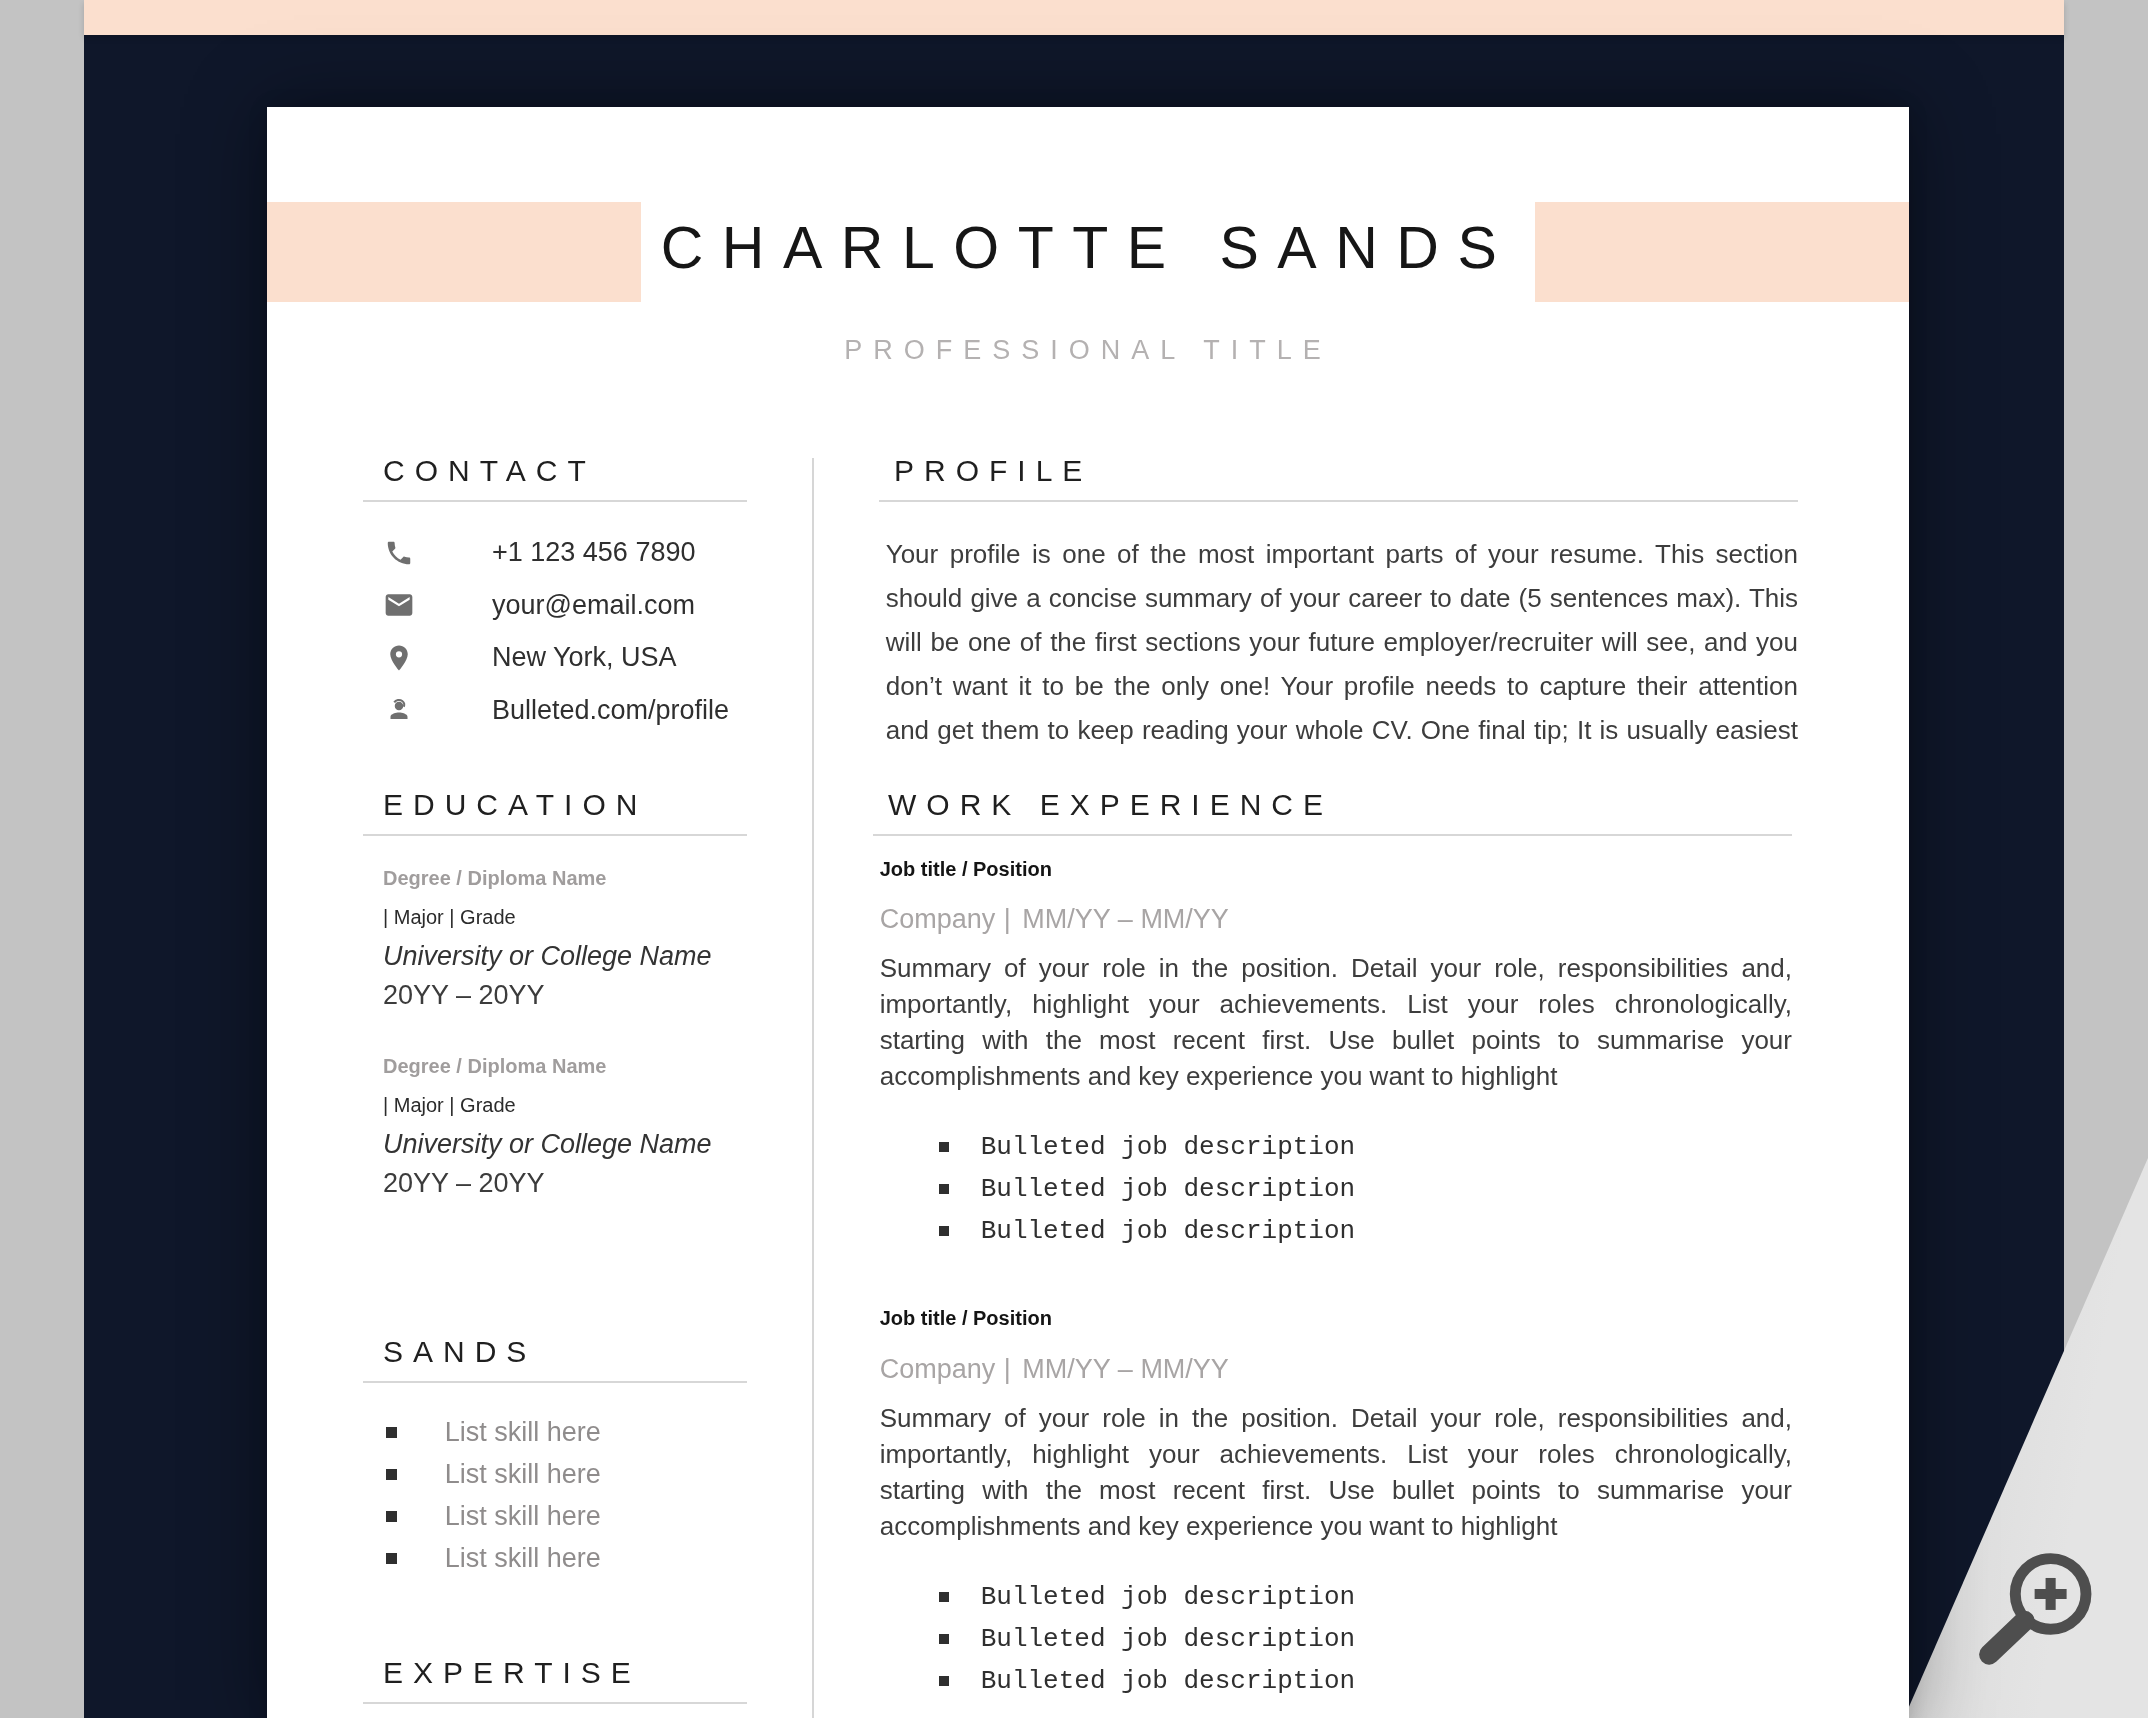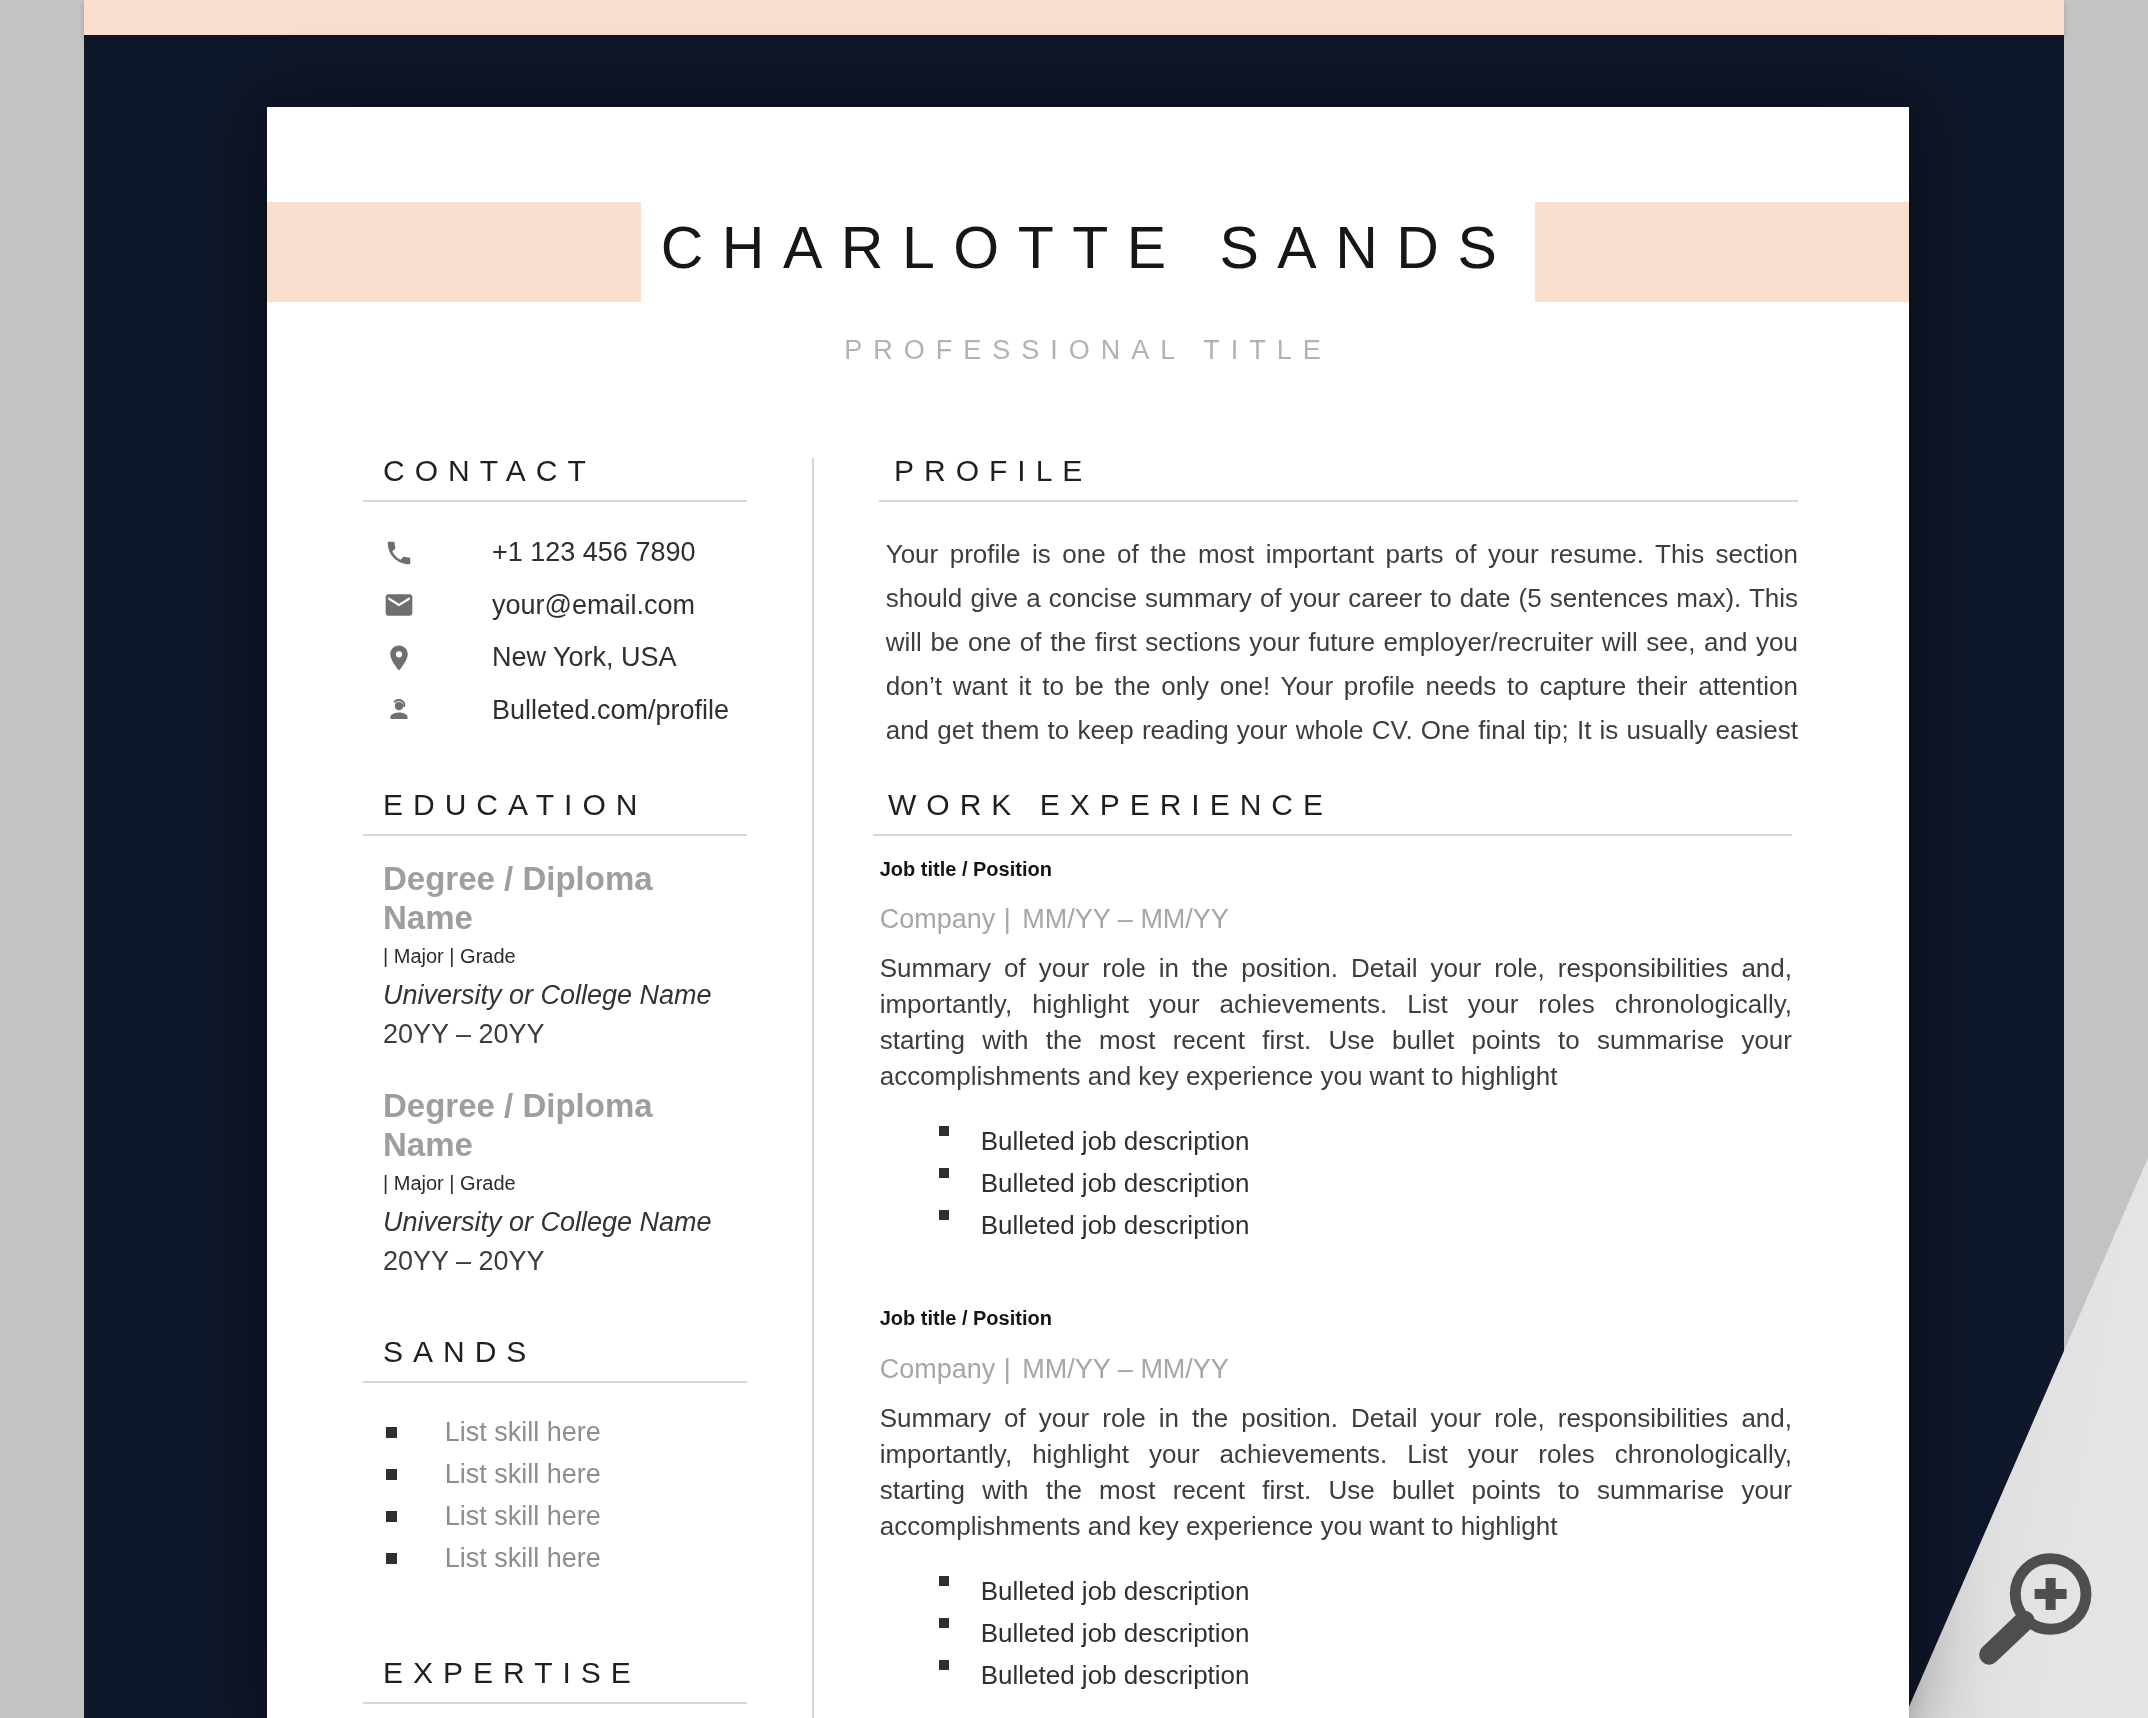--- a/index.html
+++ b/index.html
@@ -37,41 +37,41 @@
   .vdivider{position:absolute;left:545px;top:351px;width:1.7px;height:1270px;background:#d6d6d6;}
   
   .contact-list{margin-top:34px;padding-left:20px;}
   .contact-row{display:flex;align-items:center;height:34px;margin-bottom:18.5px;gap:40px;}
   .contact-row .cicon{width:32px;height:32px;flex:0 0 32px;display:flex;align-items:center;justify-content:center;}
   .contact-row .ctext{margin-left:37px;font-size:27px;color:#2f2f2f;white-space:nowrap;}
   
   .edu-entry{padding-left:20px;line-height:39px;}
   .edu-entry.first{margin-top:23.5px;}
   .edu-entry.second{margin-top:32px;}
-  .edu-degree{font-size:33px;font-weight:bold;color:#a09d9d;}
+  .edu-degree{font-size:20px;font-weight:bold;color:#a09d9d;}
   .edu-major{font-size:20px;color:#2b2b2b;}
   .edu-school{font-size:27px;font-style:italic;color:#333333;}
   .edu-years{font-size:27px;color:#3c3c3c;}
   
   .skill-list{margin-top:28.5px;padding-left:22.7px;}
   .skill-row{display:flex;align-items:center;height:42px;}
   .sq{width:11px;height:11px;background:#2f2f2f;flex:0 0 11px;}
   .skill-row .stext{margin-left:48px;font-size:27px;color:#8f8c8c;white-space:nowrap;}
   
   .para{font-size:26px;color:#3d3d3d;text-align:justify;}
   .profile-para{margin-top:30px;padding-left:6.7px;line-height:44px;text-align-last:justify;}
   .job{padding-left:6.7px;}
   .job.first{margin-top:22px;}
   .job.second{margin-top:55px;}
   .job-title{font-size:20px;font-weight:bold;color:#141414;}
   .job-company{margin-top:23.5px;font-size:27px;color:#a8a5a5;}
   .job-company .pipe{margin:0 11.7px 0 8.4px;}
   .job-summary{margin-top:15px;line-height:36px;}
   .job-bullets{margin-top:32px;}
-  .bullet-row{display:flex;align-items:flex-start;height:42px;}
+  .bullet-row{display:flex;align-items:center;height:42px;font-family:Liberation Mono, monospace;}
   .bullet-row .sq{width:10px;height:10px;margin-left:59px;flex:0 0 10px;}
   .bullet-row .btext{margin-left:32px;font-size:26px;color:#2f2f2f;white-space:nowrap;}
   
   .zoom-badge{position:absolute;left:1969px;top:1530px;width:138px;height:138px;}
 </style>
 </head>
 <body>
 
 <div class="stage">
   <div class="edge left"></div>

